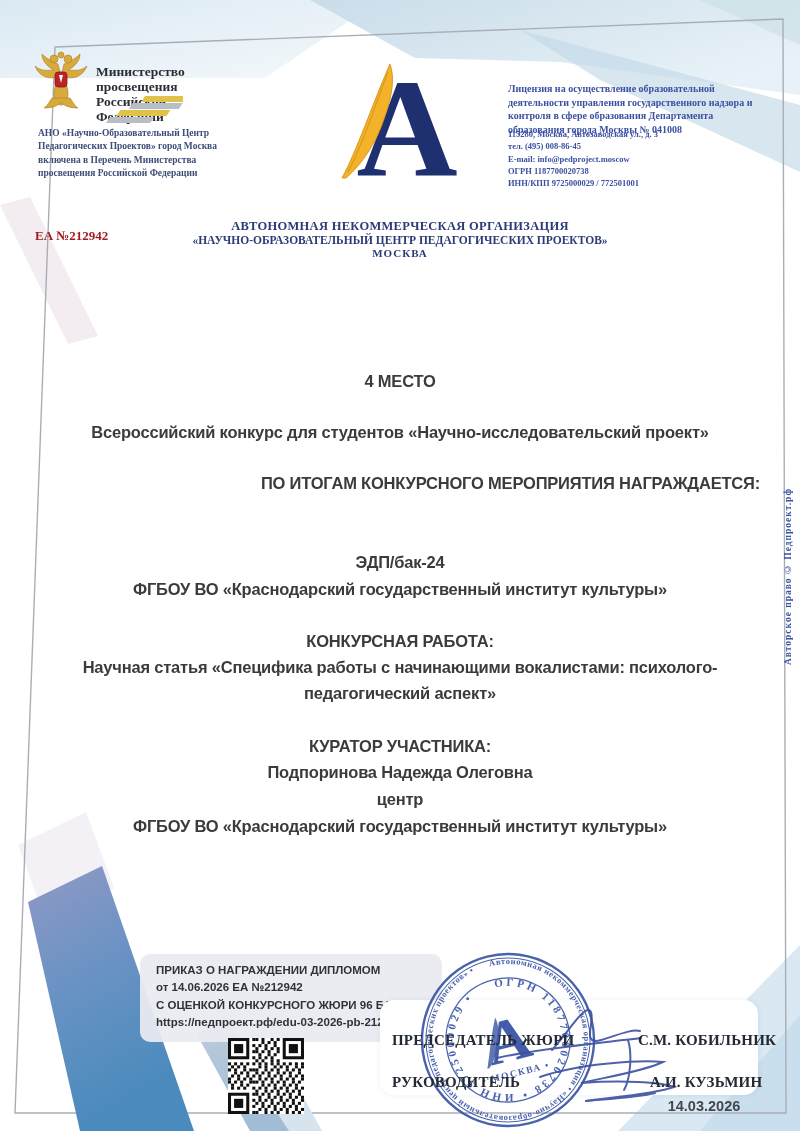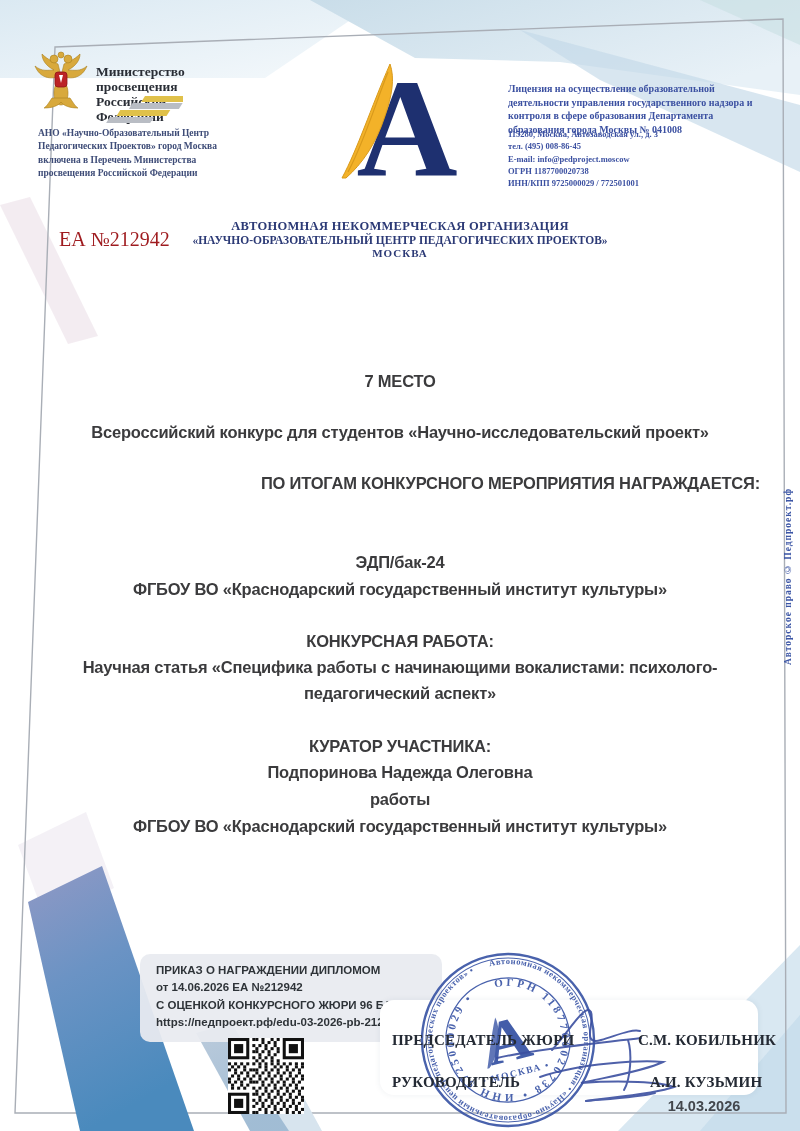--- a/index.html
+++ b/index.html
@@ -11,21 +11,21 @@
   
   .ministry-text{left:96px;top:65px;font-weight:bold;font-size:13.5px;line-height:1.1;color:#2a2e36;}
   .stripes{left:103px;top:96px;}
   .accred{left:38px;top:127px;width:202px;font-weight:bold;font-size:9.5px;line-height:1.42;color:#3f4d78;}
   .license{left:508px;top:82px;width:254px;font-weight:bold;font-size:10px;line-height:1.35;color:#3b50a1;}
   .contacts{left:508px;top:128px;font-size:8.5px;line-height:1.45;color:#3b50a1;font-weight:bold;}
   .org-line{left:40px;width:720px;font-weight:bold;color:#2c3a76;}
   .org1{top:183px;font-size:12.5px;letter-spacing:.3px;}
   .org2{top:198px;font-size:11.5px;}
   .org3{top:211px;font-size:11px;letter-spacing:1px;}
-  .ea-number{left:35px;top:228px;font-weight:normal;font-size:20px;color:#9f1b1f;margin-left:24px;}
+  .ea-number{left:35px;top:228px;font-weight:bold;font-size:13px;color:#9f1b1f;}
   .diploma-title{left:40px;top:219px;width:720px;font-weight:bold;font-size:84px;
                  letter-spacing:2px;color:#2e3d80;}
   
   .bodyline{left:40px;width:720px;font-weight:bold;font-size:16.5px;letter-spacing:-.2px;color:#3b3b3d;line-height:1.55;}
   .y-place{top:333px;}    .y-contest{top:384px;}  .y-award{top:435px;text-align:right;}
   .y-name{top:487px;}     .y-group{top:514px;}    .y-inst1{top:541px;}
   .y-workh{top:593px;}    .y-work{top:619px;left:55px;width:690px;}
   .y-curh{top:698px;}     .y-curname{top:724px;}  .y-pos{top:751px;}  .y-inst2{top:778px;}
   
   .order-panel{left:140px;top:954px;width:302px;height:88px;background:rgba(233,235,240,.94);
@@ -134,30 +134,30 @@
     <div>ОГРН 1187700020738</div>
     <div>ИНН/КПП 9725000029 / 772501001</div>
   </div>
 
   <div class="abs serif center org-line org1">АВТОНОМНАЯ НЕКОММЕРЧЕСКАЯ ОРГАНИЗАЦИЯ</div>
   <div class="abs serif center org-line org2">«НАУЧНО-ОБРАЗОВАТЕЛЬНЫЙ ЦЕНТР ПЕДАГОГИЧЕСКИХ ПРОЕКТОВ»</div>
   <div class="abs serif center org-line org3">МОСКВА</div>
 
   <div class="abs serif ea-number">ЕА №212942</div>
 
-  <div class="abs center bodyline y-place">7 МЕСТО</div>
+  <div class="abs center bodyline y-place">4 МЕСТО</div>
   <div class="abs center bodyline y-contest">Всероссийский конкурс для студентов «Научно-исследовательский проект»</div>
   <div class="abs center bodyline y-award">ПО ИТОГАМ КОНКУРСНОГО МЕРОПРИЯТИЯ НАГРАЖДАЕТСЯ:</div>
   <div class="abs center bodyline y-group">ЭДП/бак-24</div>
   <div class="abs center bodyline y-inst1">ФГБОУ ВО «Краснодарский государственный институт культуры»</div>
   <div class="abs center bodyline y-workh">КОНКУРСНАЯ РАБОТА:</div>
   <div class="abs center bodyline y-work">Научная статья «Специфика работы с начинающими вокалистами: психолого-педагогический аспект»</div>
   <div class="abs center bodyline y-curh">КУРАТОР УЧАСТНИКА:</div>
   <div class="abs center bodyline y-curname">Подпоринова Надежда Олеговна</div>
-  <div class="abs center bodyline y-pos">работы</div>
+  <div class="abs center bodyline y-pos">центр</div>
   <div class="abs center bodyline y-inst2">ФГБОУ ВО «Краснодарский государственный институт культуры»</div>
 
   <div class="abs order-panel"></div>
   <div class="abs order-text">
     <div>ПРИКАЗ О НАГРАЖДЕНИИ ДИПЛОМОМ</div>
     <div>от 14.06.2026 ЕА №212942</div>
     <div>С ОЦЕНКОЙ КОНКУРСНОГО ЖЮРИ 96 БАЛЛОВ</div>
     <div>https://педпроект.рф/edu-03-2026-pb-212942</div>
   </div>
 

